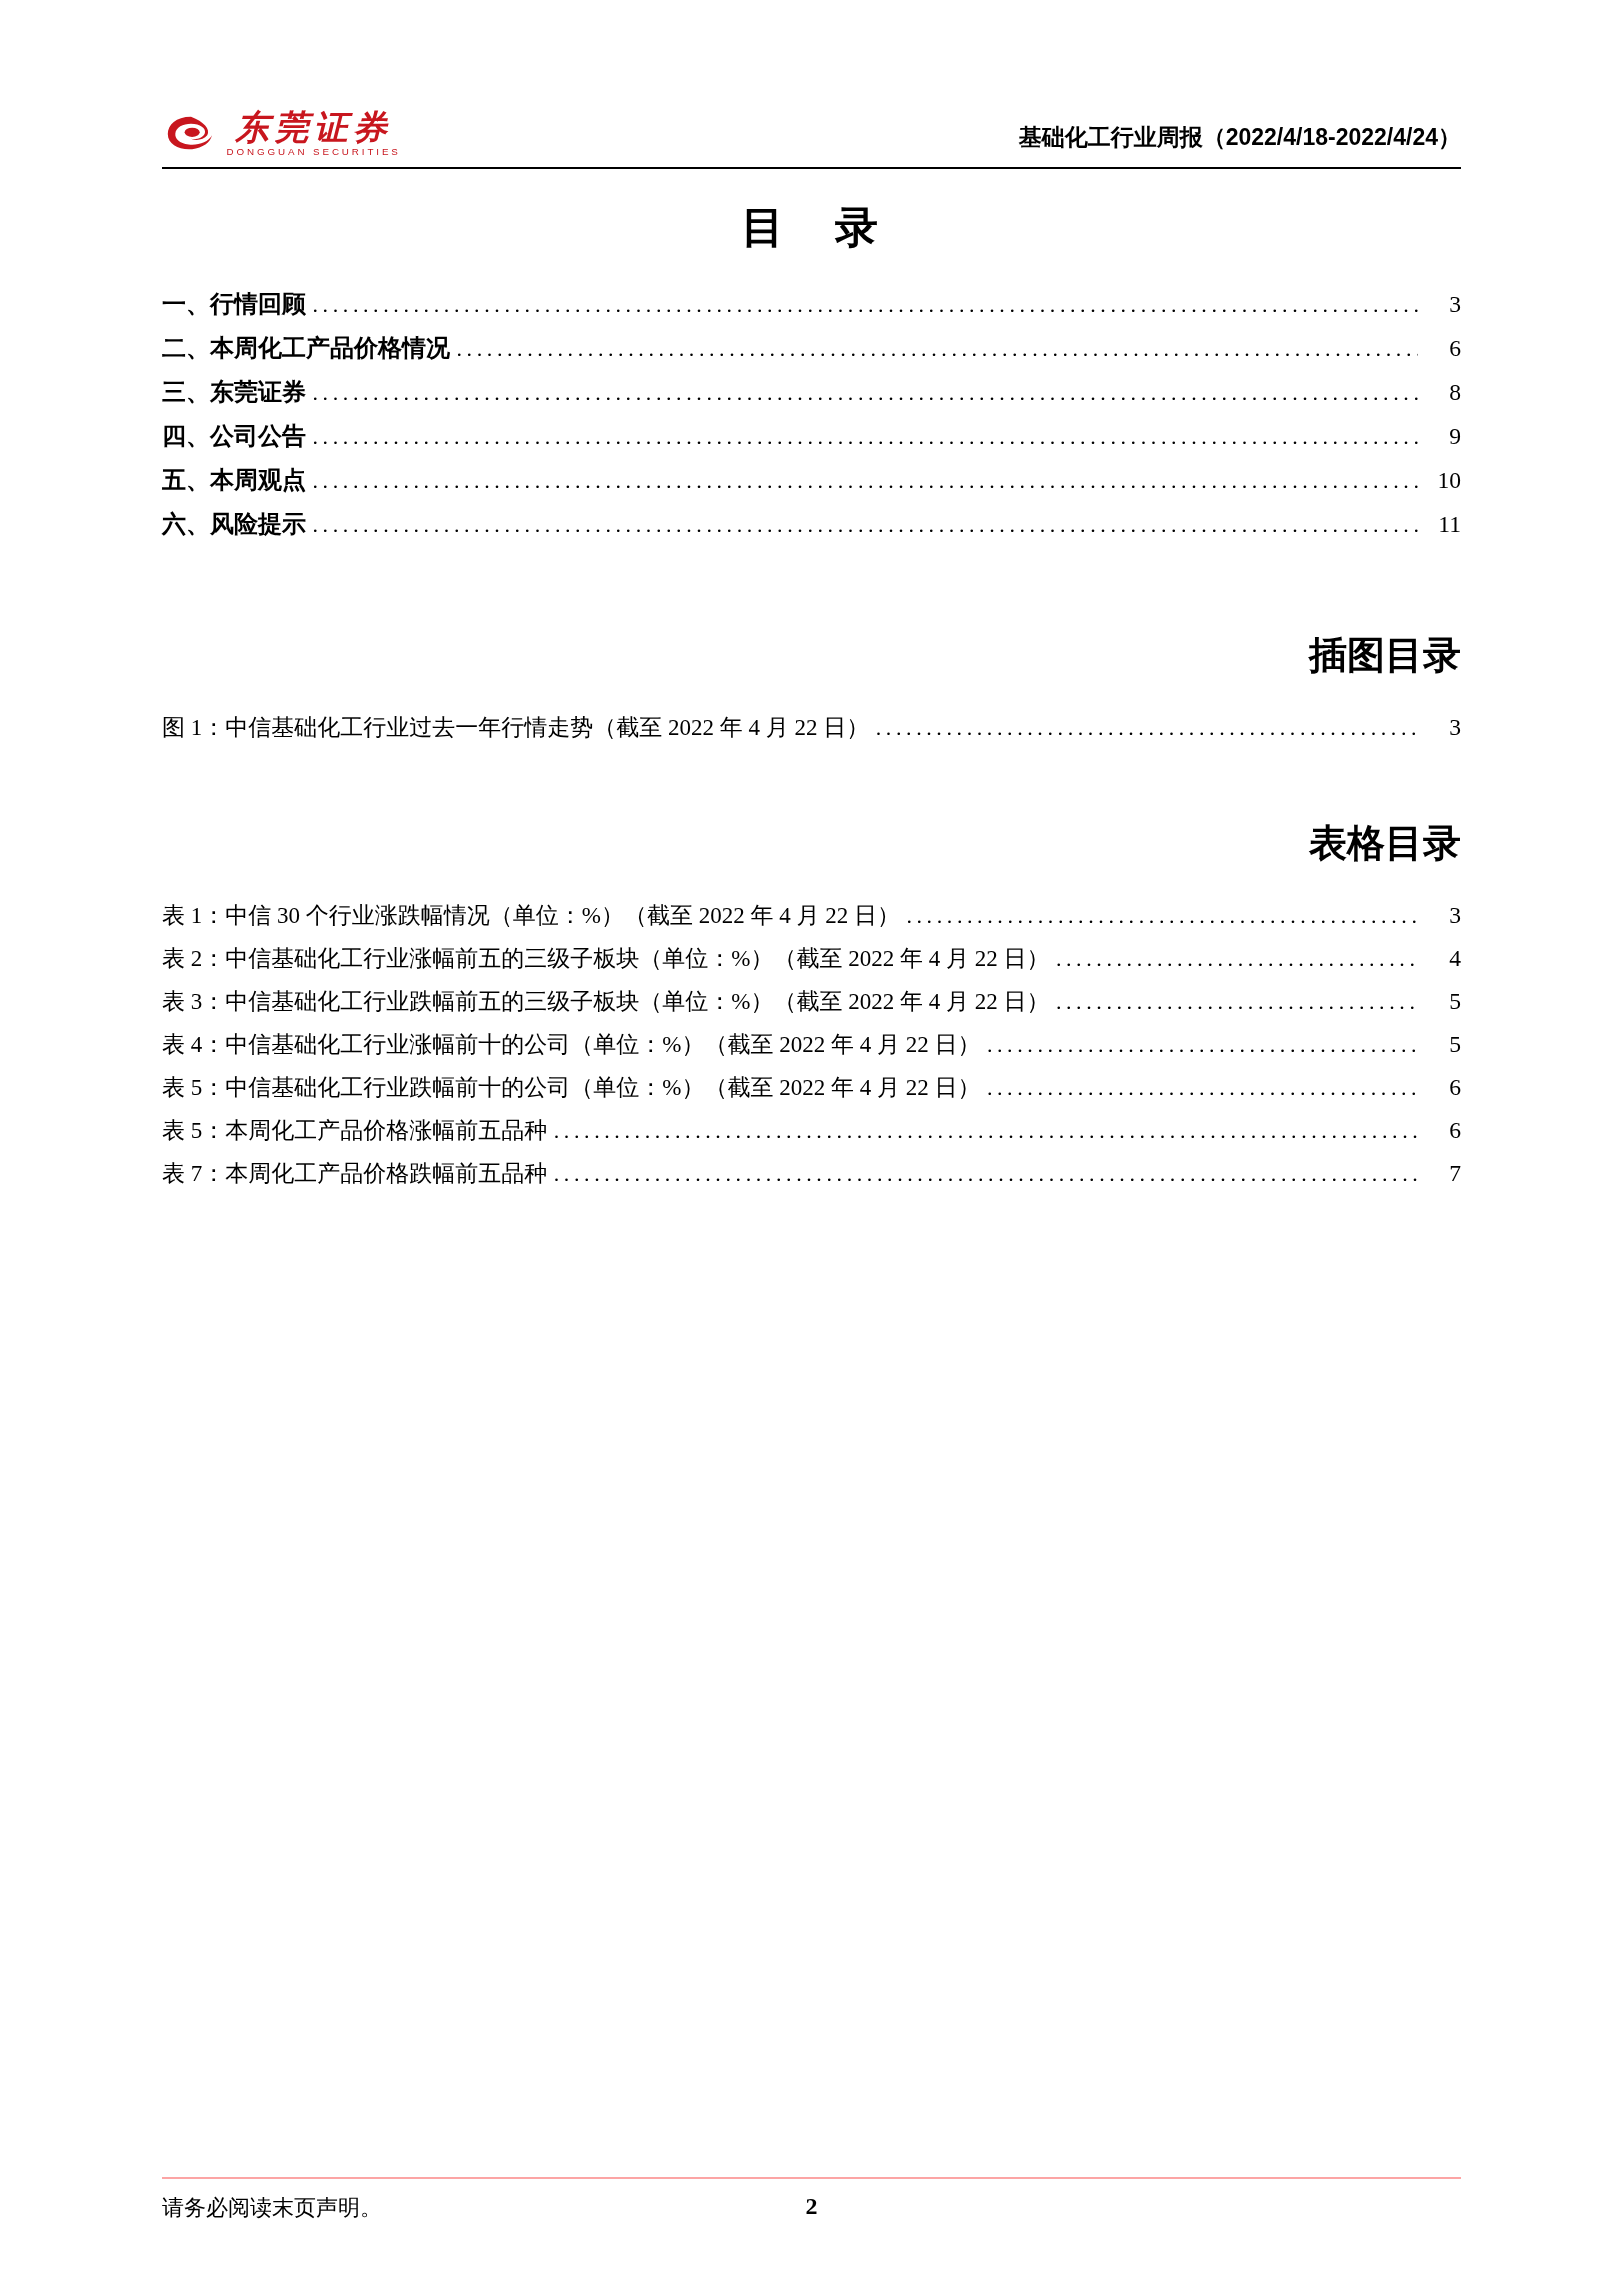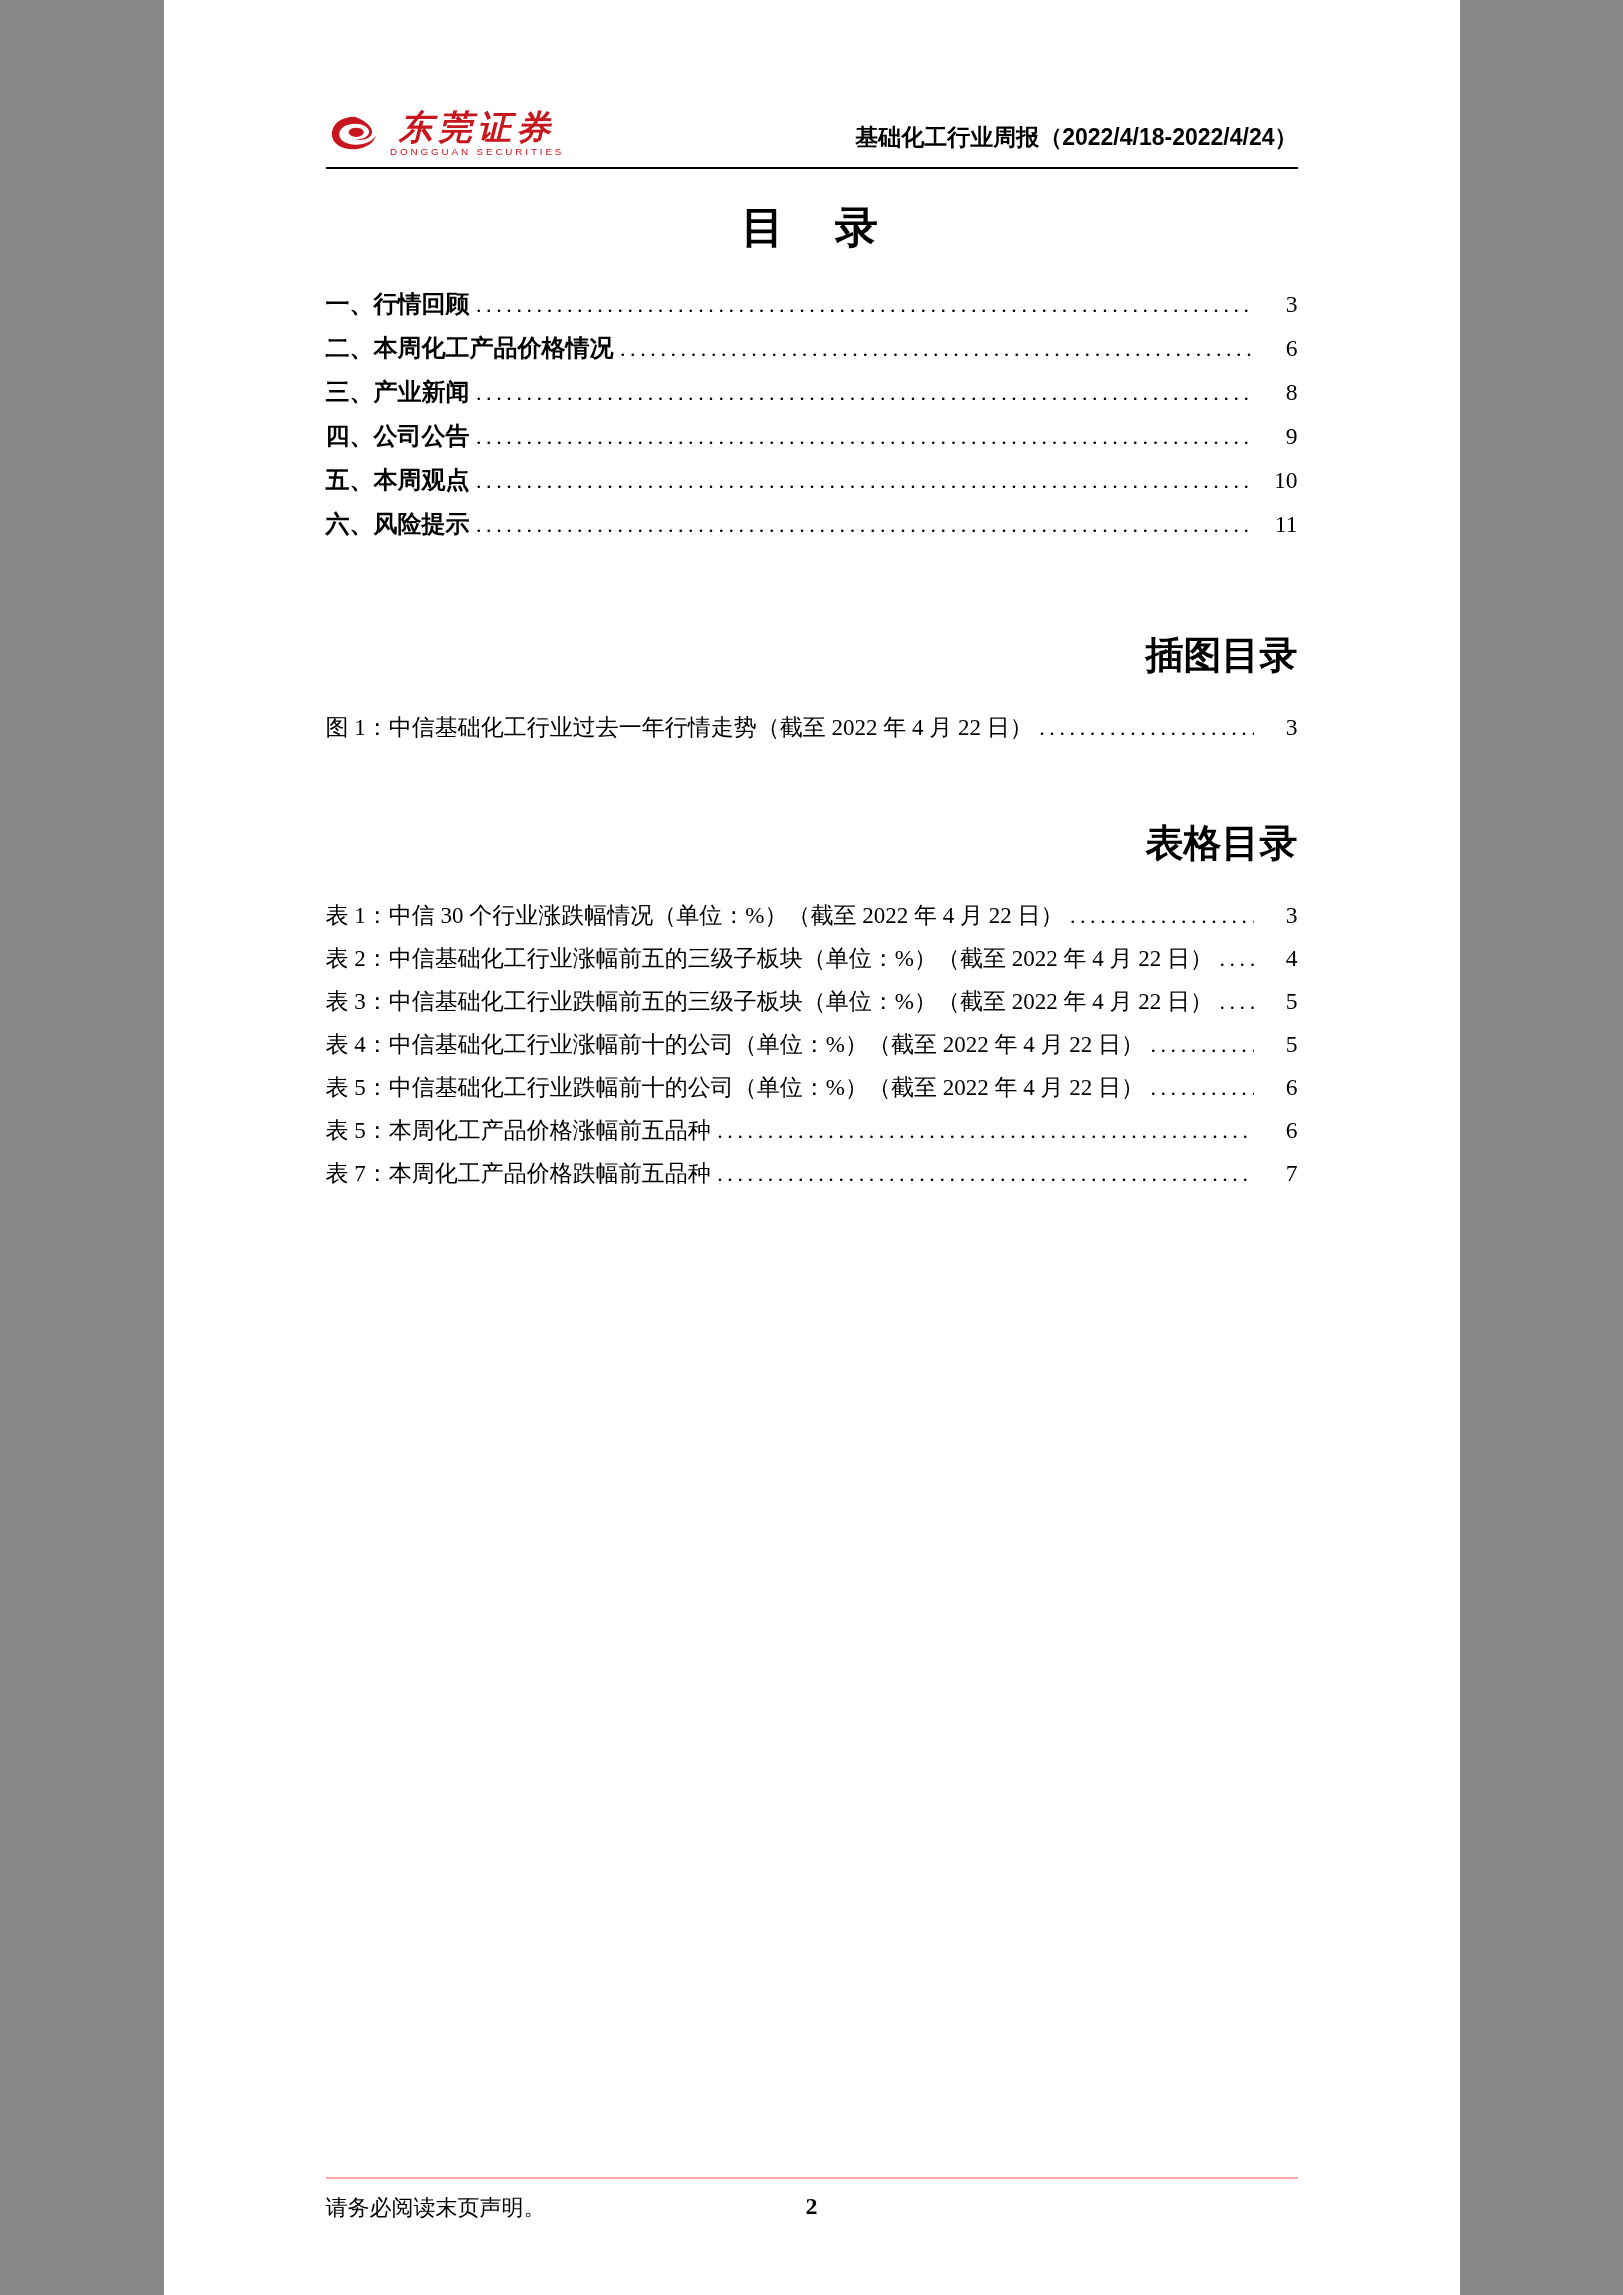--- a/index.html
+++ b/index.html
@@ -1,19 +1,19 @@
 <!DOCTYPE html>
 <html lang="zh" style="font-size:10.5px"><head>
 <meta charset="utf-8">
 <style>
   * { margin: 0; padding: 0; box-sizing: border-box; }
   html, body { background: #888; }
   .page {
     position: relative;
-    width: 1296px;
+    width: 1623px;
     height: 2295px;
     margin: 0 auto;
     background: #ffffff;
     font-family: "Liberation Serif", "DejaVu Serif", serif;
     color: #000;
     overflow: hidden;
   }
   .content { margin: 0 162px; }
 
   
@@ -163,21 +163,21 @@
         <span class="label">一、行情回顾</span>
         <span class="leader"></span>
         <span class="page-num">3</span>
       </div>
       <div class="toc-row toc-main">
         <span class="label">二、本周化工产品价格情况</span>
         <span class="leader"></span>
         <span class="page-num">6</span>
       </div>
       <div class="toc-row toc-main">
-        <span class="label">三、产业新闻</span>
+        <span class="label">三、东莞证券</span>
         <span class="leader"></span>
         <span class="page-num">8</span>
       </div>
       <div class="toc-row toc-main">
         <span class="label">四、公司公告</span>
         <span class="leader"></span>
         <span class="page-num">9</span>
       </div>
       <div class="toc-row toc-main">
         <span class="label">五、本周观点</span>

